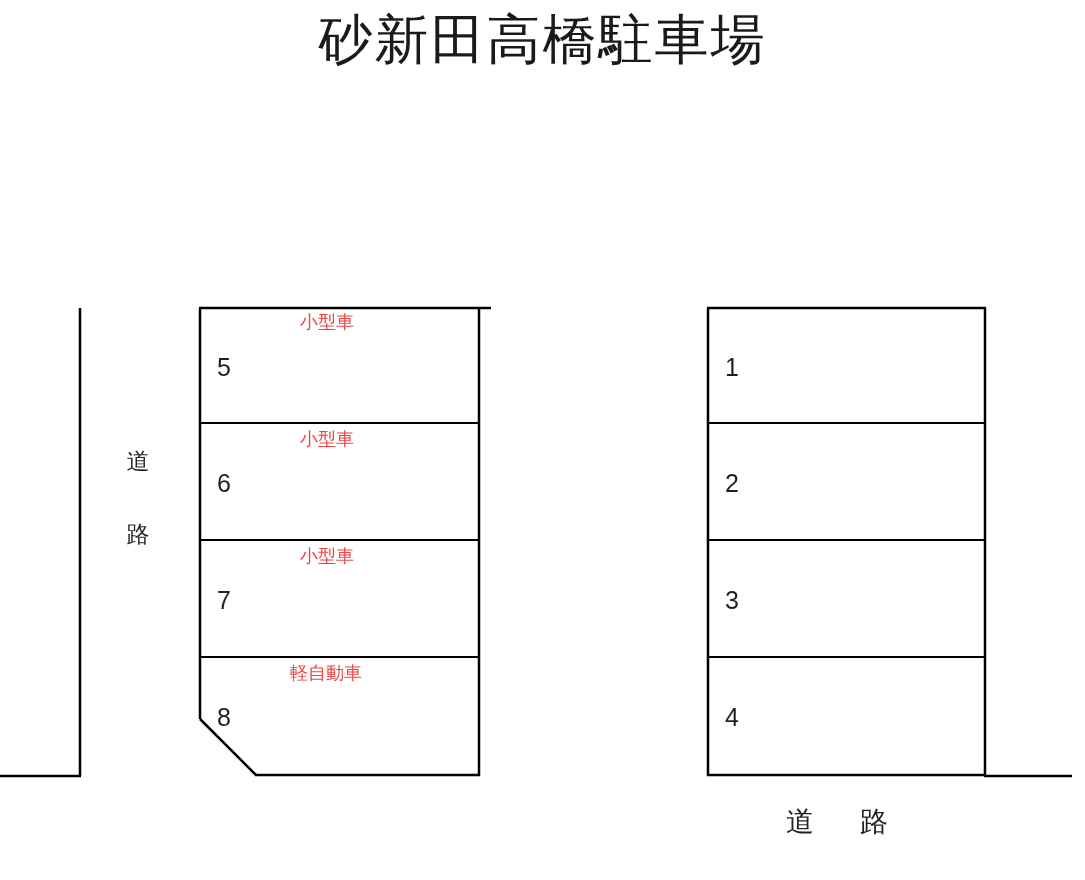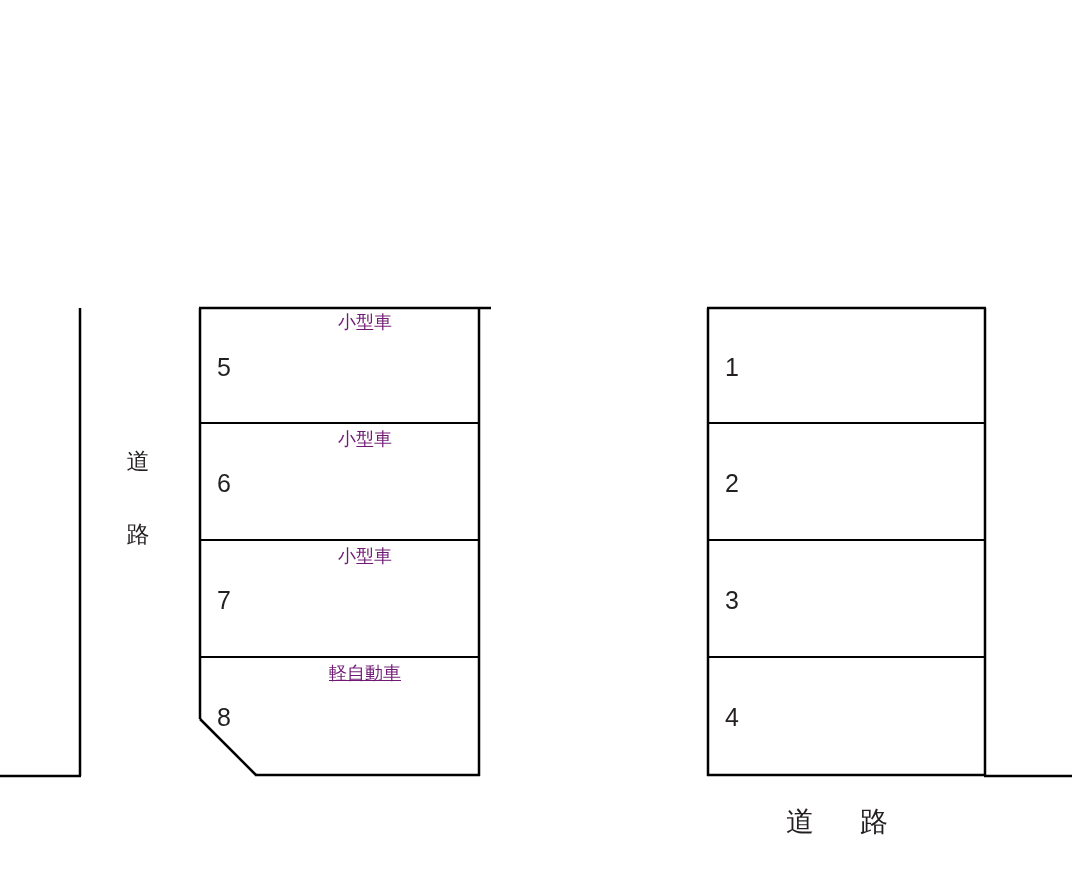--- a/index.html
+++ b/index.html
@@ -49,22 +49,22 @@
   .stall-num {
     position: absolute;
     font-size: 25px;
     line-height: 1;
     color: #231f20;
   }
   .stall-type {
     position: absolute;
     font-size: 18px;
     line-height: 1;
-    color: #701a75;
-    text-align: center;
+    color: #ef4444;
+    text-align: left;
     white-space: nowrap;
   }
   .road-label-v {
     position: absolute;
     font-size: 23px;
     line-height: 1;
     color: #231f20;
     text-align: center;
     white-space: nowrap;
   }
@@ -80,20 +80,21 @@
     white-space: nowrap;
   }
   .road-label-h .ch { display: inline-block; }
   .road-label-h .ch + .ch { margin-left: 46px; }
 </style>
 </head>
 <body>
 
 <div class="canvas">
 
+  <div class="title">砂新田高橋駐車場</div>
 
   <svg class="diagram" width="1085" height="880" viewBox="0 0 1085 880">
 
     <g>
       <line x1="80" y1="308" x2="80" y2="776" stroke="#000" stroke-width="2.5"></line>
       <line x1="0" y1="776" x2="81" y2="776" stroke="#000" stroke-width="2.5"></line>
     </g>
 
     <g>
 
@@ -132,21 +133,21 @@
 
   <div class="stall-type" style="left:300px; top:313px; width:130px;">小型車</div>
   <div class="stall-num" style="left:217px; top:355px;">5</div>
 
   <div class="stall-type" style="left:300px; top:430px; width:130px;">小型車</div>
   <div class="stall-num" style="left:217px; top:471px;">6</div>
 
   <div class="stall-type" style="left:300px; top:547px; width:130px;">小型車</div>
   <div class="stall-num" style="left:217px; top:588px;">7</div>
 
-  <div class="stall-type" style="left:290px; top:664px; width:150px;text-decoration:underline;">軽自動車</div>
+  <div class="stall-type" style="left:290px; top:664px; width:150px;">軽自動車</div>
   <div class="stall-num" style="left:217px; top:705px;">8</div>
 
   <div class="stall-num" style="left:725px; top:355px;">1</div>
   <div class="stall-num" style="left:725px; top:471px;">2</div>
   <div class="stall-num" style="left:725px; top:588px;">3</div>
   <div class="stall-num" style="left:725px; top:705px;">4</div>
 
   <div class="road-label-v" style="left:120px; top:450px; width:36px;">
     <span class="ch">道</span>
     <span class="ch">路</span>

